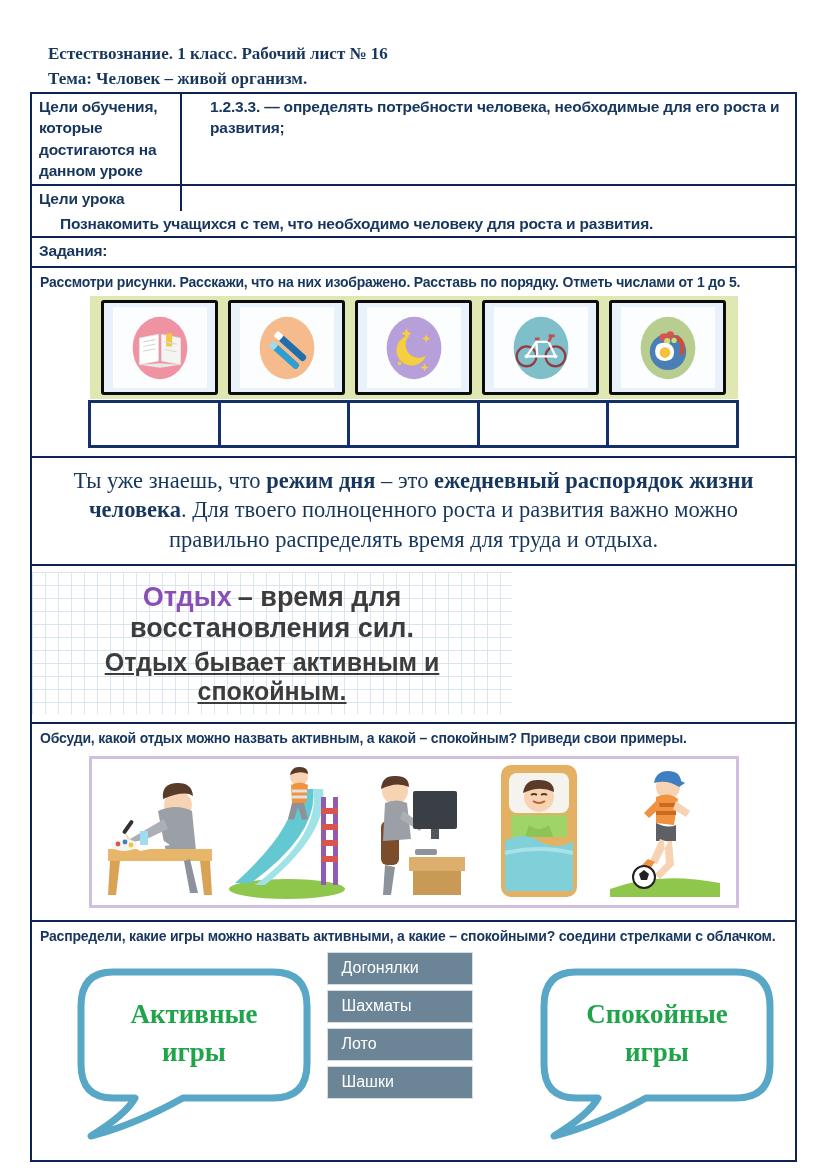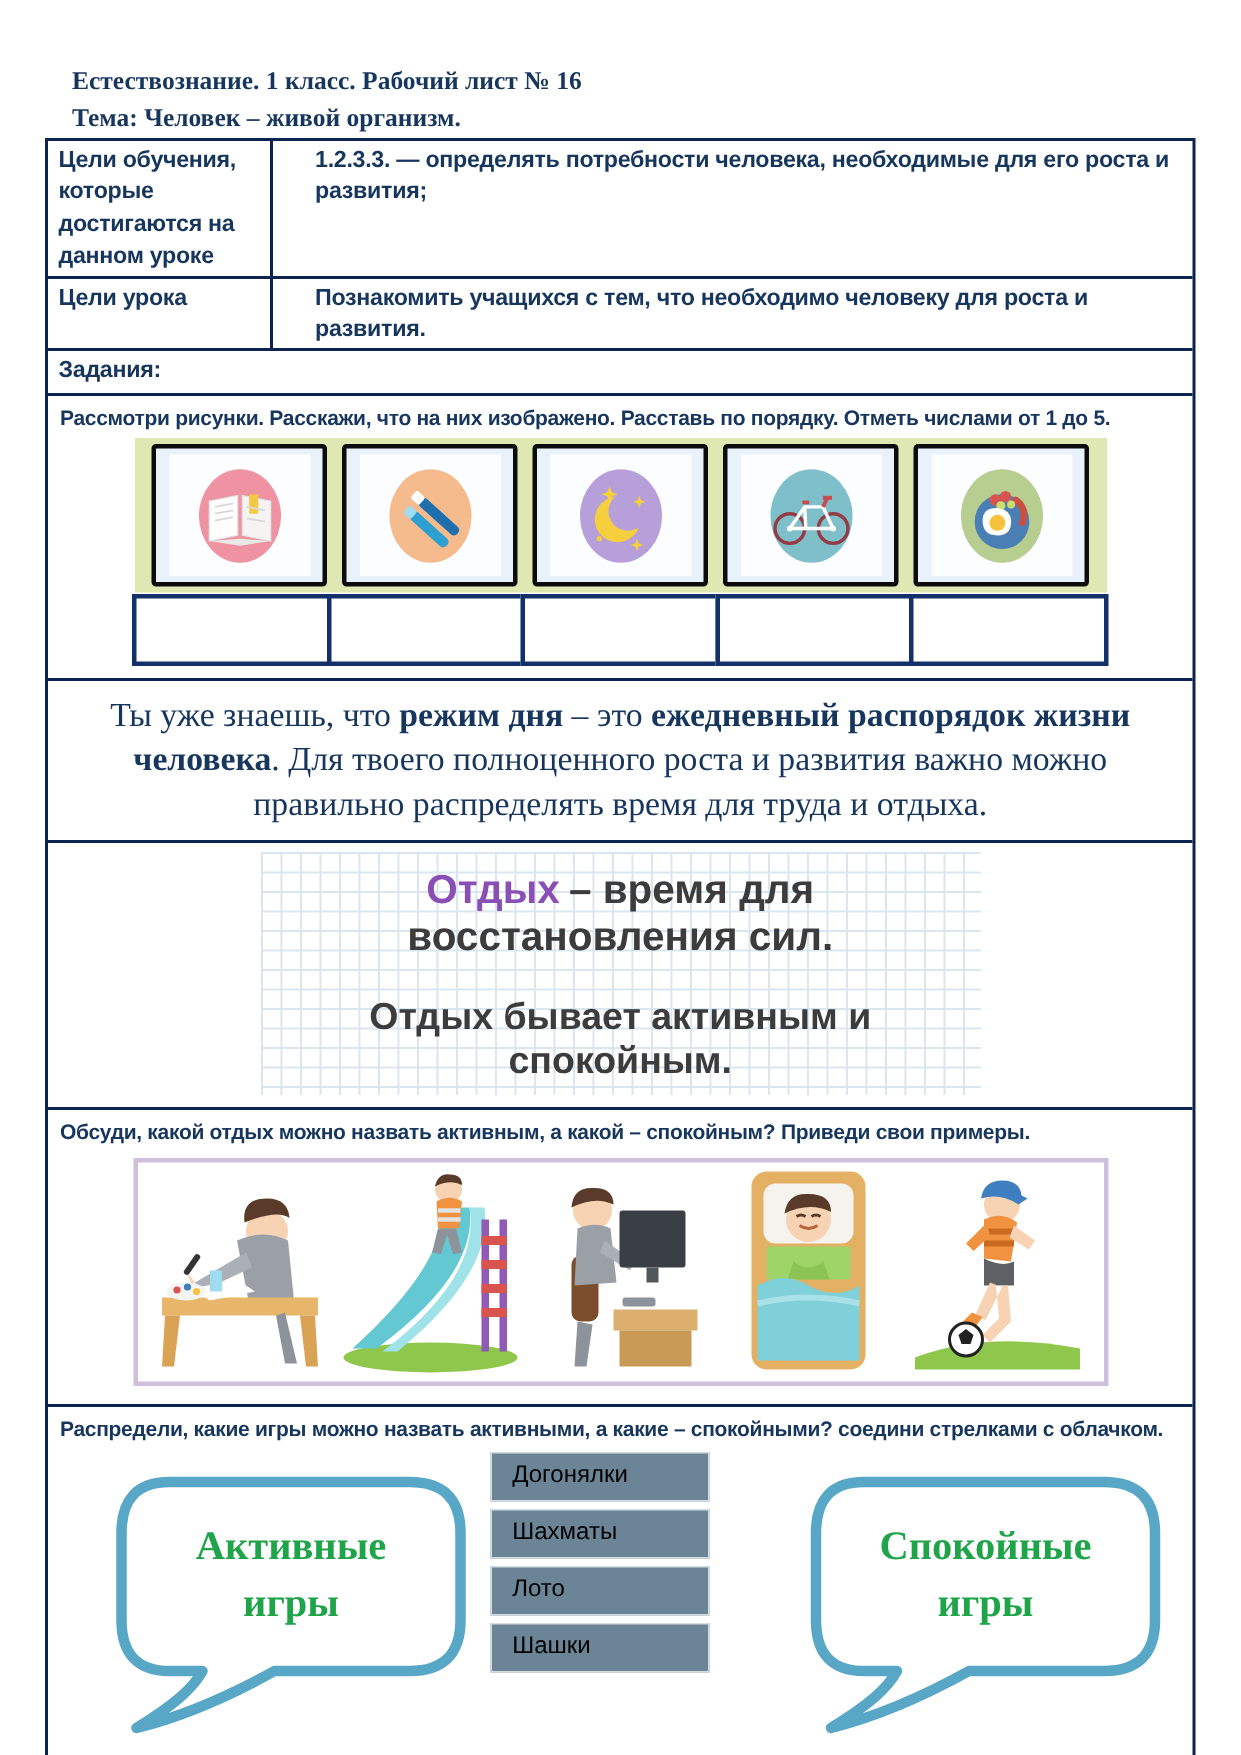--- a/index.html
+++ b/index.html
@@ -9,21 +9,21 @@
   *{box-sizing:border-box; margin:0; padding:0;}
   body{background:#fff; width:827px; font-family:"Liberation Sans",sans-serif;}
   .page{position:relative; width:827px; height:1170px; background:#fff; overflow:hidden;}
 
   .header{padding:42px 0 0 48px; color:var(--navy);
     font-family:"Liberation Serif",serif; font-weight:bold; font-size:17px; line-height:1.45;}
 
   .doc-table{position:absolute; left:30px; top:92px; width:767px; border:2px solid var(--border);
     color:var(--navy); font-weight:bold; letter-spacing:-0.2px;}
   .trow{display:flex;justify-content:flex-end;}
-  .trow + .trow, .section{border-top:2px solid var(--border);}
+  .trow + .trow, .section{border-top:2px solid var(--border);flex-direction:column;}
   .cell{padding:2px 7px; font-size:15.5px; line-height:1.38;}
   .cell.lbl{width:150px; border-right:2px solid var(--border); flex:none;}
   .cell.val{flex:1;padding-left:28px;}
   .row-tasks{padding:2px 7px; font-size:15.5px;}
 
   .section{padding:4px 7px 6px;}
   .task-text{font-size:14px; line-height:1.28; margin:2px 1px 4px;}
 
   
   .pic-strip{margin:4px auto 0; width:648px; background:var(--strip); padding:4px 6px;
@@ -41,39 +41,39 @@
   .intro b{font-weight:bold;}
 
   
   .banner-row{padding:6px 0 8px; display:flex; justify-content:center;}
   .grid-box{width:480px; padding:10px 10px 8px; text-align:center; background-color:#fff;
     background-image:linear-gradient(#d9e6ef 1px,transparent 1px),
                      linear-gradient(90deg,#d9e6ef 1px,transparent 1px);
     background-size:13px 13px; color:#3c3c3c; letter-spacing:0;}
   .banner-l1{font-size:27px; font-weight:bold;}
   .banner-l1 .term{color:var(--purple); margin-right:6px;}
-  .banner-l2{font-size:25px; font-weight:bold; margin-top:24px;}
+  .banner-l2{font-size:25px; font-weight:bold; margin-top:4px;text-decoration:underline;}
 
   
   .activities-frame{margin:8px auto 6px; width:650px; height:152px; background:#fff;
     border:3px solid #cfc0de; display:flex; align-items:flex-end; justify-content:space-around;
     padding:6px 8px 4px;}
   .activity{flex:none;}
 
   
   .sort-area{display:flex; justify-content:space-between; padding:2px 6px 12px; margin-top:2px;}
   .bubble{position:relative; width:242px; height:178px; flex:none; margin-top:12px;}
   .bubble.left{margin-left:28px;}
   .bubble.right{margin-right:4px;}
   .bubble svg{position:absolute; inset:0;}
   .bubble-text{position:absolute; top:32px; left:0; right:0; text-align:center;
     font-family:"Liberation Serif",serif; font-weight:bold; font-size:27px;
     color:var(--green); line-height:1.4; letter-spacing:0;}
   .games{width:146px; display:flex; flex-direction:column; gap:5px; margin:0 52px 0 0; padding-top:0;}
-  .game{background:var(--slate); border:1px solid #d3dde2; color:#000000; letter-spacing:0;
+  .game{background:var(--slate); border:1px solid #d3dde2; color:#ffffff; letter-spacing:0;
     font-weight:normal; font-size:16px; padding:6px 8px 7px 14px; cursor:pointer;}
 </style>
 </head>
 <body>
 
 <div class="page">
 
   <div class="header">
     <div>Естествознание. 1 класс. Рабочий лист № 16</div>
     <div>Тема: Человек – живой организм.</div>

